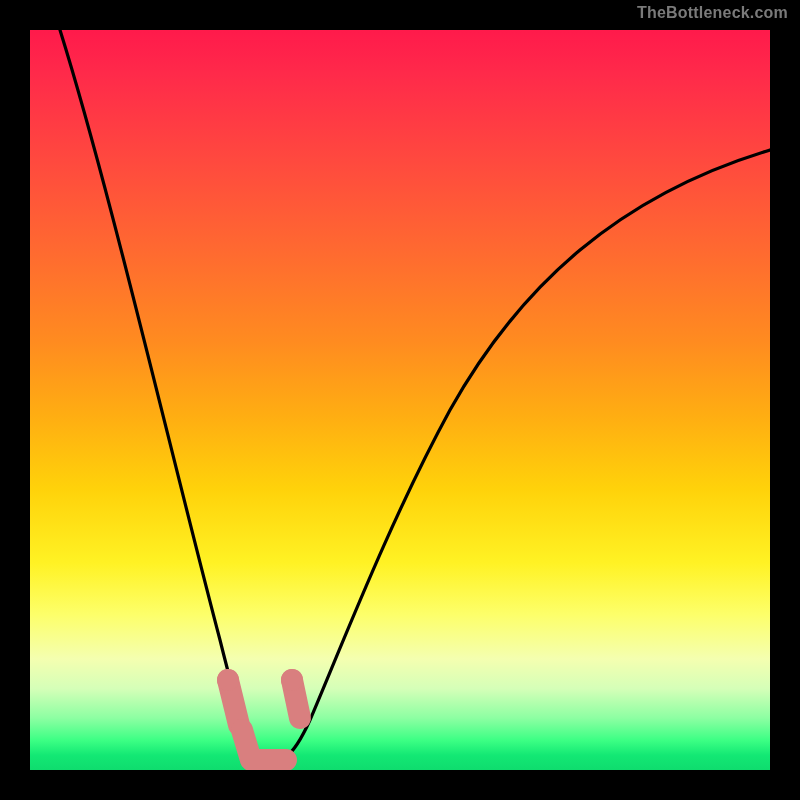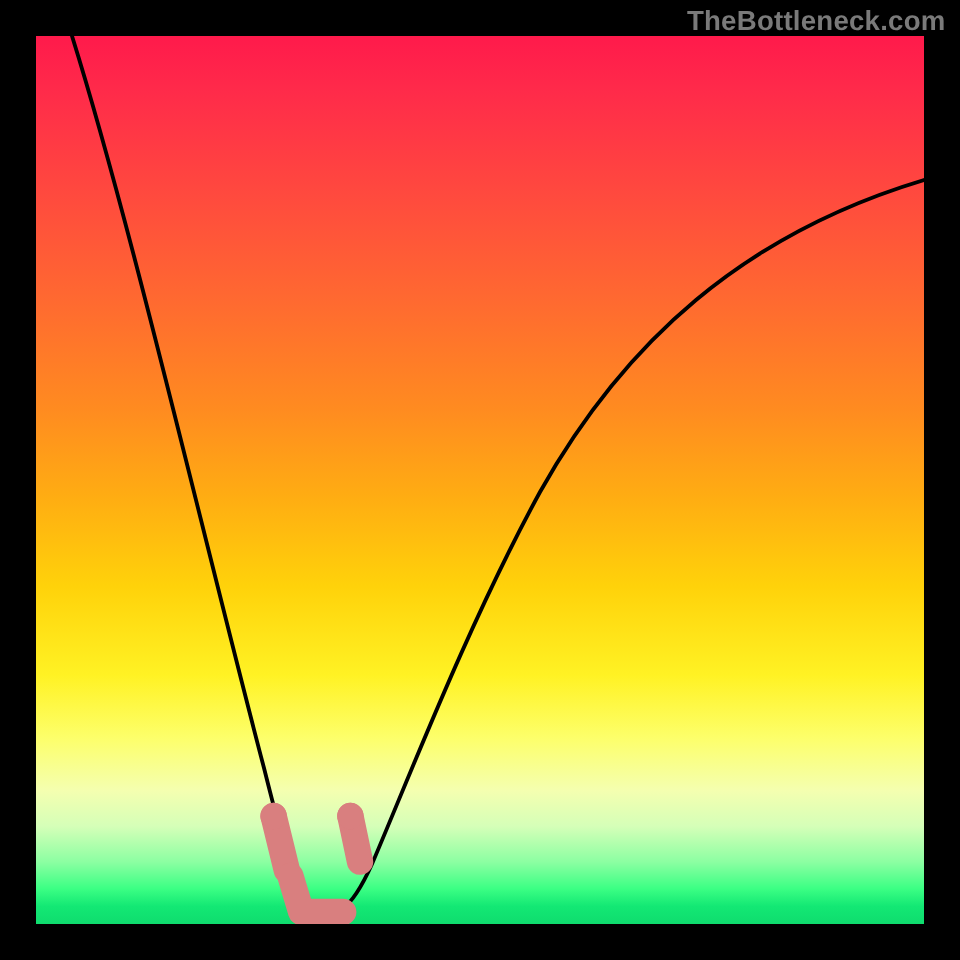--- a/index.html
+++ b/index.html
@@ -15,21 +15,21 @@
     position: relative;
     width: 800px;
     height: 800px;
     background: #000;
   }
   .watermark {
     position: absolute;
     top: 4px;
     right: 12px;
     color: #7a7a7a;
-    font-size: 23px;
+    font-size: 16px;
     font-weight: 600;
     z-index: 10;
     letter-spacing: 0.2px;
   }
   .plot {
     position: absolute;
     left: 30px;
     top: 30px;
     width: 740px;
     height: 740px;

